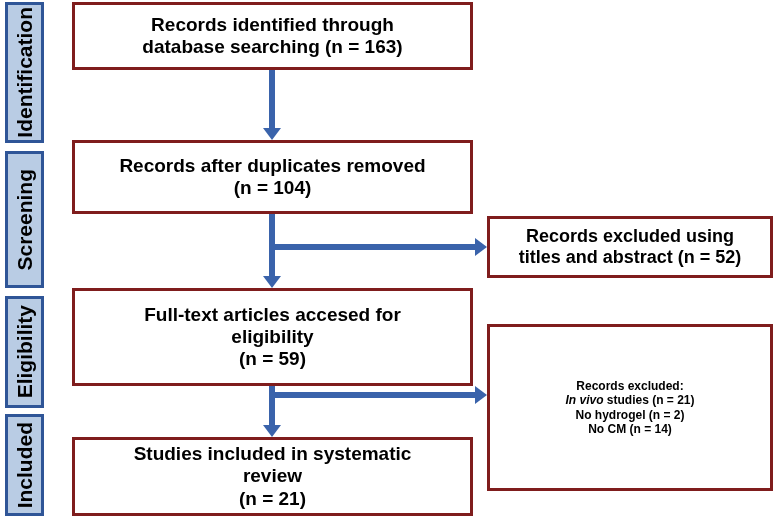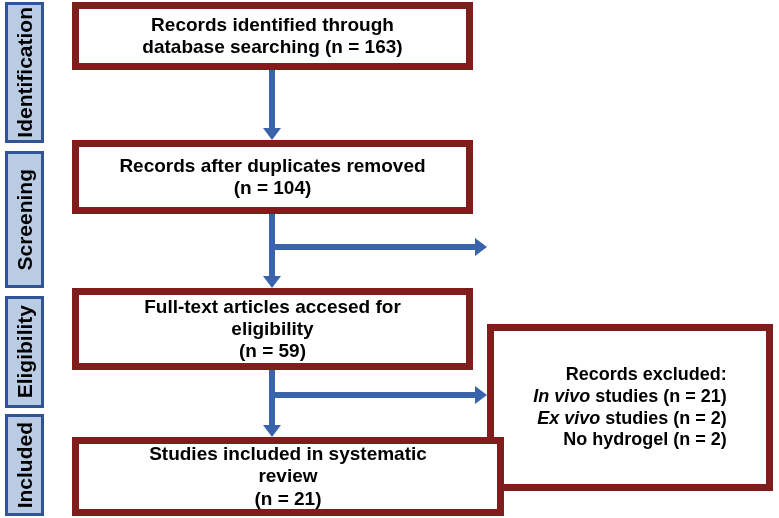--- a/index.html
+++ b/index.html
@@ -39,35 +39,35 @@
     letter-spacing: 0px;
     white-space: nowrap;
     line-height: 1;
   }
 
   
   .box {
     position: absolute;
     box-sizing: border-box;
     background: #ffffff;
-    border: 7px solid #7f1d1d;
+    border: 3px solid #7f1d1d;
     display: flex;
     align-items: center;
     justify-content: center;
     text-align: center;
   }
   .box .box-text {
     font-weight: bold;
     color: #000000;
     line-height: 1.16;
     padding: 0 6px;
   }
   .box-main .box-text { font-size: 19px; }
   .box-side .box-text { font-size: 18px; }
-  .box-excl .box-text { font-size: 18px; line-height: 1.2; text-align: right; }
+  .box-excl .box-text { font-size: 12px; line-height: 1.2; }
   .ital { font-style: italic; }
 
   
   .conn {
     position: absolute;
     background: #3a63ab;
   }
   .arrow-down {
     position: absolute;
     width: 0;
@@ -128,45 +128,51 @@
     </div>
   </div>
 
   <div class="box box-main" style="left:72px; top:140px; width:401px; height:74px;">
     <div class="box-text">
       <span>Records after duplicates removed</span><br>
       <span>(n = 104)</span>
     </div>
   </div>
 
+  <div class="box box-side" style="left:487px; top:216px; width:286px; height:62px;">
+    <div class="box-text">
+      <span>Records excluded using</span><br>
+      <span>titles and abstract (n = 52)</span>
+    </div>
+  </div>
 
-  <div class="box box-main" style="left:72px; top:288px; width:401px; height:82px;">
+  <div class="box box-main" style="left:72px; top:288px; width:401px; height:98px;">
     <div class="box-text">
       <span>Full-text articles accesed for</span><br>
       <span>eligibility</span><br>
       <span>(n = 59)</span>
     </div>
   </div>
 
   <div class="box box-excl" style="left:487px; top:324px; width:286px; height:167px;">
     <div class="box-text">
       <div>Records excluded:</div>
       <div>
         <span class="ital">In vivo</span><span> studies (n = 21)</span>
       </div>
       <div>
-        <span class="ital">Ex vivo</span><span> studies (n = 2)</span>
+        <span class="ital"></span><span>No hydrogel (n = 2)</span>
       </div>
       <div>
-        <span class="ital"></span><span>No hydrogel (n = 2)</span>
+        <span class="ital"></span><span>No CM (n = 14)</span>
       </div>
     </div>
   </div>
 
-  <div class="box box-main" style="left:72px; top:437px; width:432px; height:79px;">
+  <div class="box box-main" style="left:72px; top:437px; width:401px; height:79px;">
     <div class="box-text">
       <span>Studies included in systematic</span><br>
       <span>review</span><br>
       <span>(n = 21)</span>
     </div>
   </div>
 
 </div>
 
 </body></html>

